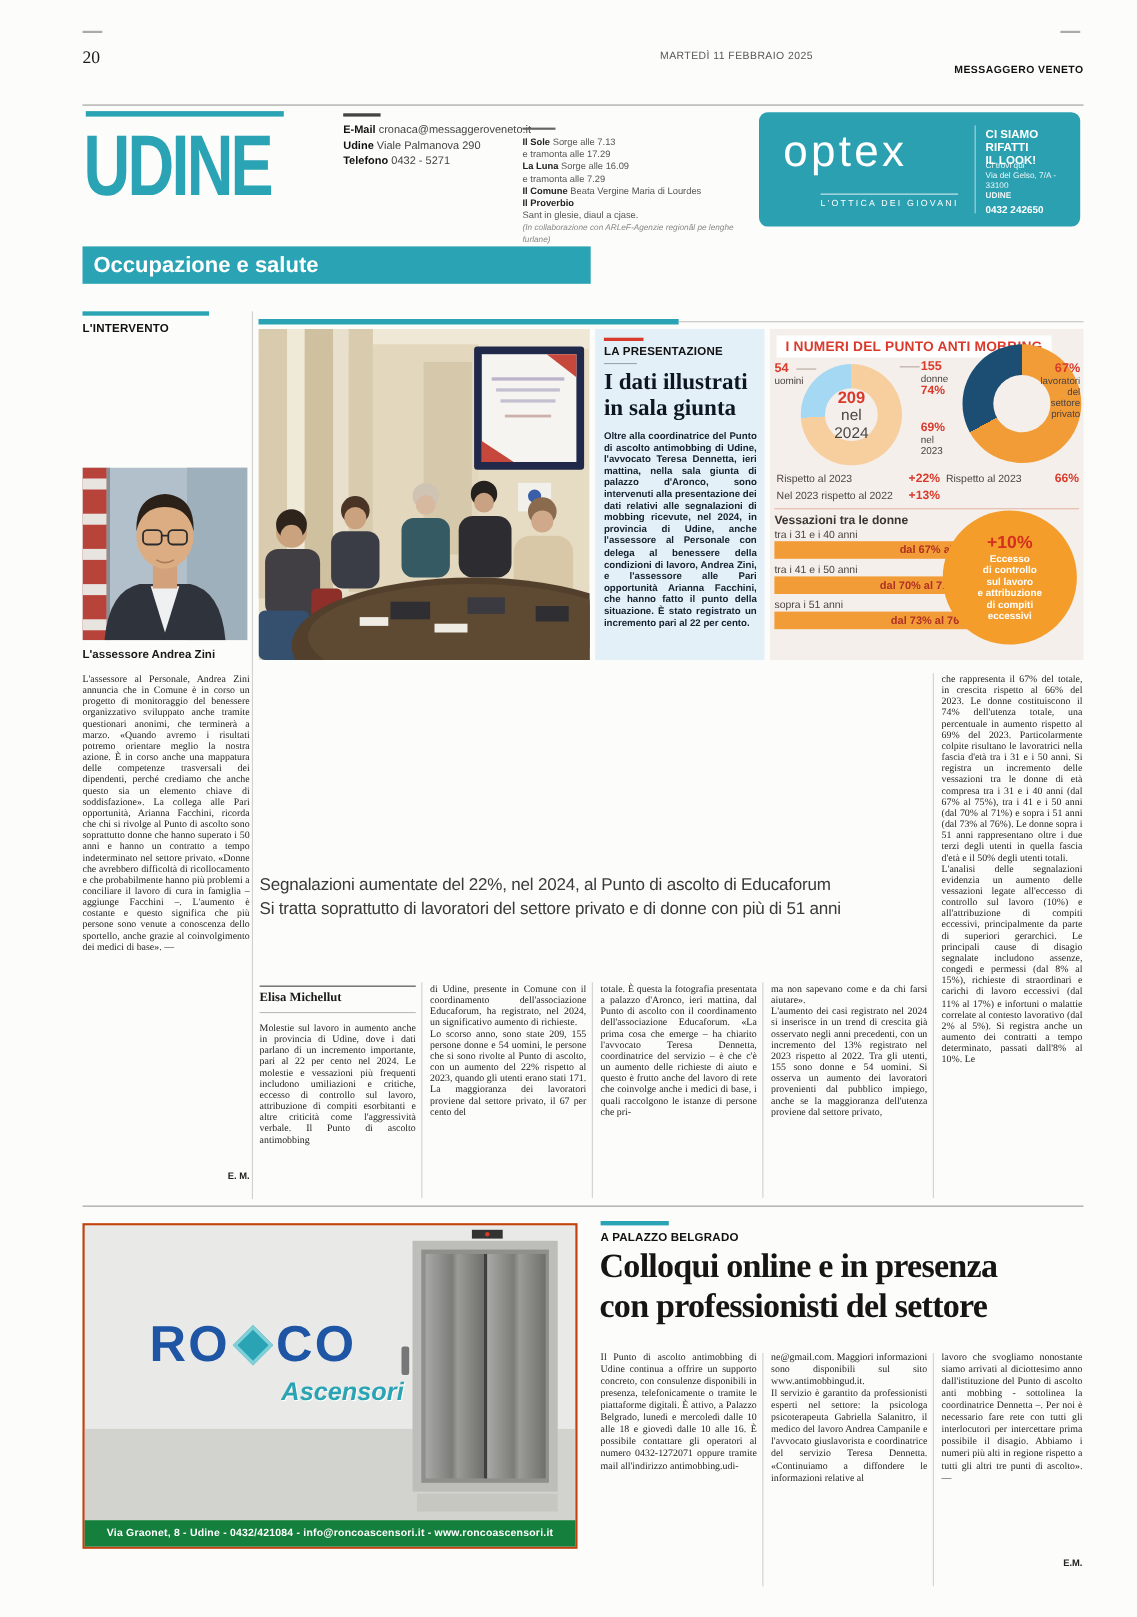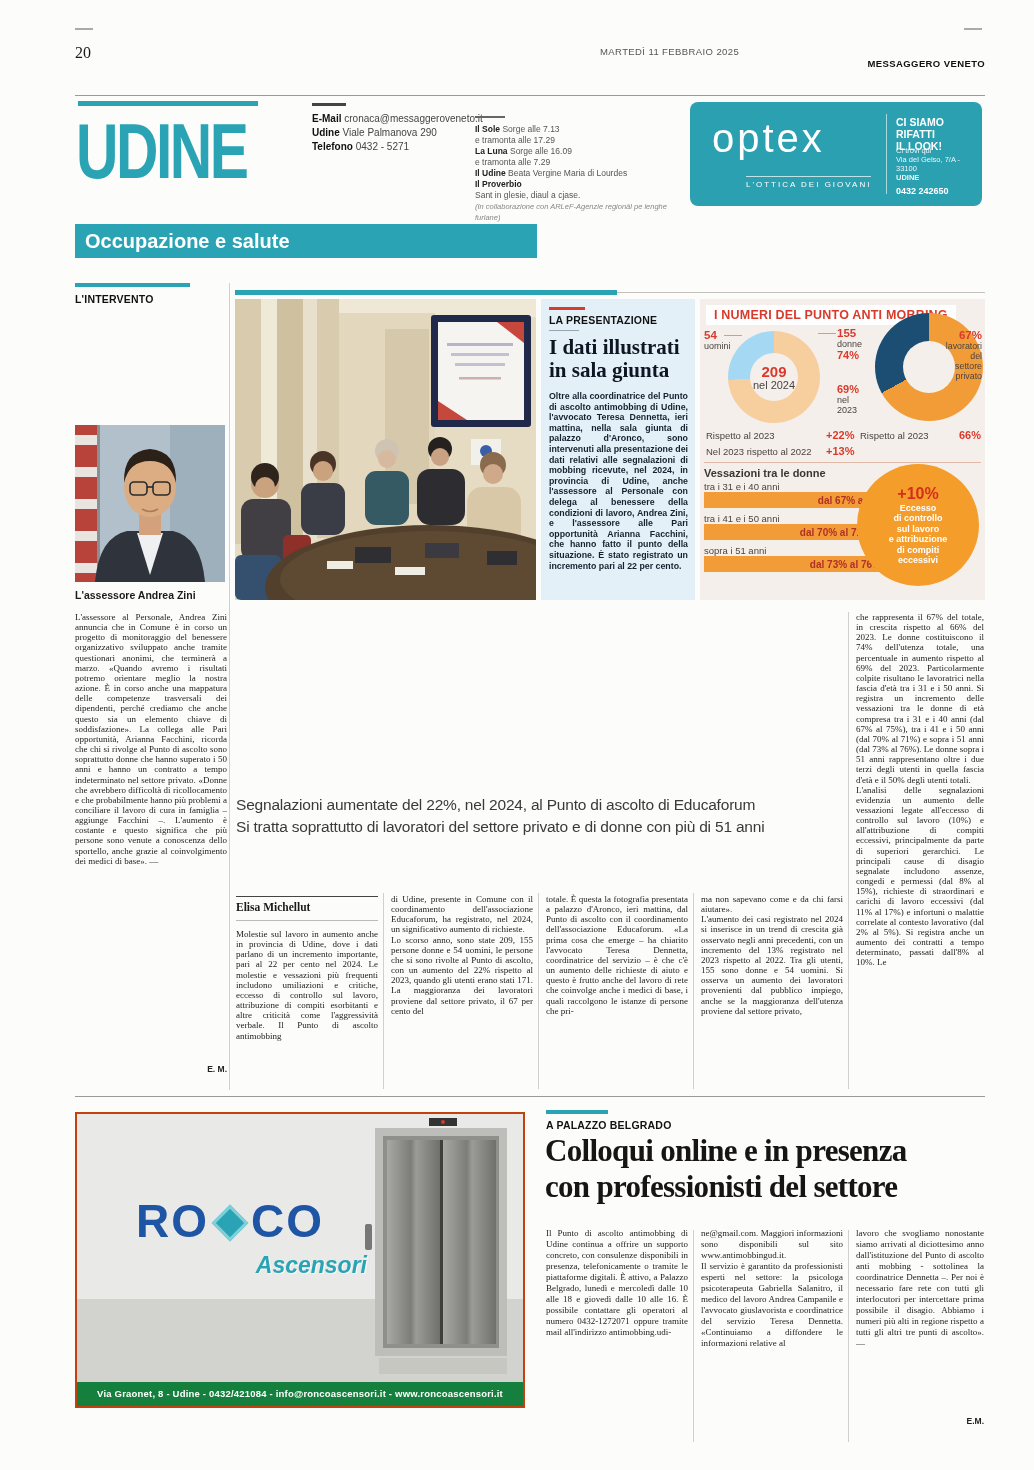--- a/index.html
+++ b/index.html
@@ -59,21 +59,21 @@
     <div><span class="b" style="color:#111;">Udine</span> <span>Viale Palmanova 290</span></div>
     <div><span class="b" style="color:#111;">Telefono</span> <span>0432 - 5271</span></div>
   </div>
 
   <div class="abs" style="left:475px;top:116px;width:30px;height:2px;background:#666;"></div>
   <div class="abs" style="left:475px;top:124px;width:215px;font-size:8.5px;line-height:11px;color:#555;">
     <div><span class="b" style="color:#222;">Il Sole</span> <span>Sorge alle 7.13</span></div>
     <div>e tramonta alle 17.29</div>
     <div><span class="b" style="color:#222;">La Luna</span> <span>Sorge alle 16.09</span></div>
     <div>e tramonta alle 7.29</div>
-    <div><span class="b" style="color:#222;">Il Udine</span> <span>Beata Vergine Maria di Lourdes</span></div>
+    <div><span class="b" style="color:#222;">Il Comune</span> <span>Beata Vergine Maria di Lourdes</span></div>
     <div class="b" style="color:#222;">Il Proverbio</div>
     <div>Sant in glesie, diaul a cjase.</div>
     <div style="font-style:italic;font-size:7.5px;color:#888;">(In collaborazione con ARLeF-Agenzie regionâl pe lenghe furlane)</div>
   </div>
 
   <div class="abs optex" style="left:690px;top:102px;width:292px;height:104px;">
     <div class="abs" style="left:22px;top:14px;font-size:40px;letter-spacing:3px;font-weight:normal;">optex</div>
     <div class="abs" style="left:56px;top:74px;font-size:8px;letter-spacing:2px;border-top:1px solid rgba(255,255,255,.7);padding-top:3px;">L'OTTICA DEI GIOVANI</div>
     <div class="abs" style="left:196px;top:12px;width:1px;height:80px;background:rgba(255,255,255,.6);"></div>
     <div class="abs b ml" style="left:206px;top:14px;width:80px;font-size:10.5px;line-height:12px;">CI SIAMO RIFATTI
@@ -179,21 +179,21 @@
 in sala giunta</div>
     <div class="abs just" style="left:8px;top:92px;width:139px;font-size:8.8px;line-height:10.6px;font-weight:600;color:#15212e;">Oltre alla coordinatrice del Punto di ascolto antimobbing di Udine, l'avvocato Teresa Dennetta, ieri mattina, nella sala giunta di palazzo d'Aronco, sono intervenuti alla presentazione dei dati relativi alle segnalazioni di mobbing ricevute, nel 2024, in provincia di Udine, anche l'assessore al Personale con delega al benessere della condizioni di lavoro, Andrea Zini, e l'assessore alle Pari opportunità Arianna Facchini, che hanno fatto il punto della situazione. È stato registrato un incremento pari al 22 per cento.</div>
   </div>
 
   <div class="abs" style="left:700px;top:299px;width:285px;height:301px;background:#f4efeb;">
     <div class="abs" style="left:6px;top:6px;background:#fff;padding:3px 8px;font-size:12.5px;font-weight:bold;color:#d93a2b;letter-spacing:.2px;">I NUMERI DEL PUNTO ANTI MOBBING</div>
 
     <div class="donut" style="left:28px;top:32px;width:92px;height:92px;background:conic-gradient(#f7cf9f 0 74%, #a5d8f2 74% 100%);">
       <div class="donut-hole" style="inset:22px;">
         <div class="ig-red" style="font-size:15px;line-height:15px;">209</div>
-        <div class="ig-dark" style="font-size:11px;">nel 2024</div>
+        <div class="ig-dark" style="font-size:14px;">nel 2024</div>
       </div>
     </div>
     <div class="abs" style="left:4px;top:30px;width:40px;">
       <div class="ig-red" style="font-size:11.5px;">54</div>
       <div class="ig-dark" style="font-size:9px;">uomini</div>
     </div>
     <div class="abs" style="left:24px;top:36px;width:18px;height:1px;background:#b5a8a0;"></div>
     <div class="abs" style="left:137px;top:28px;width:52px;">
       <div class="ig-red" style="font-size:11.5px;">155</div>
       <div class="ig-dark" style="font-size:9px;">donne</div>

